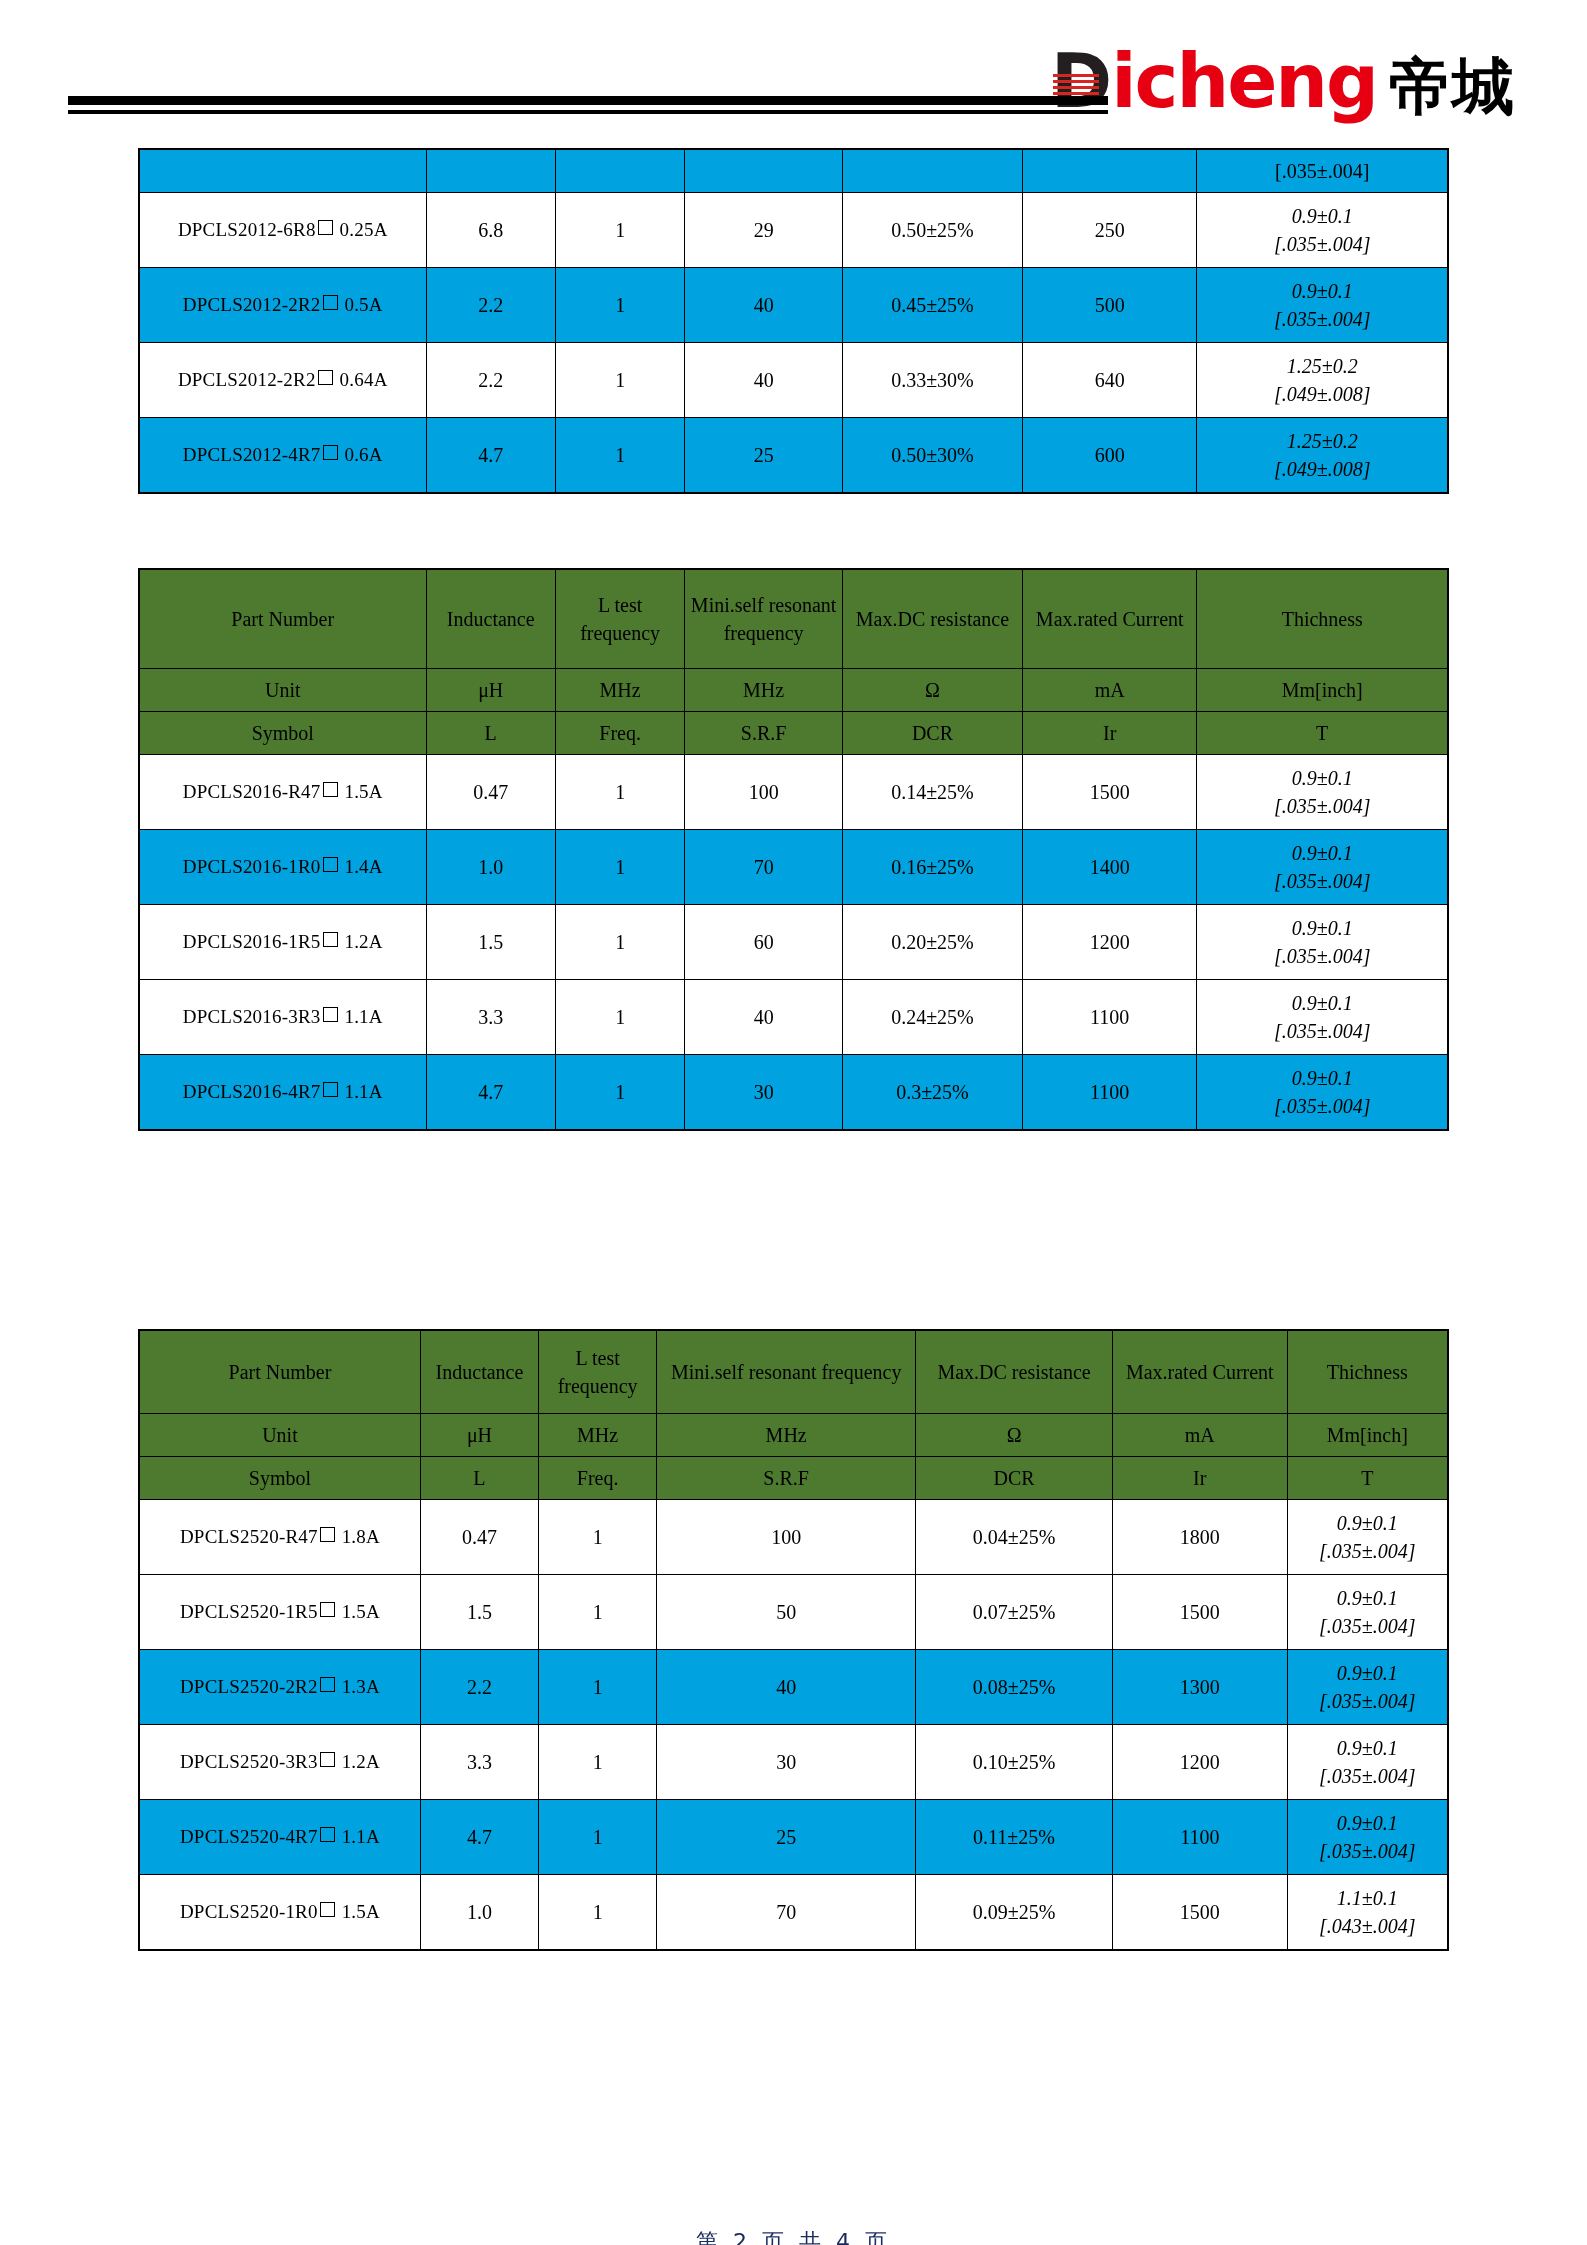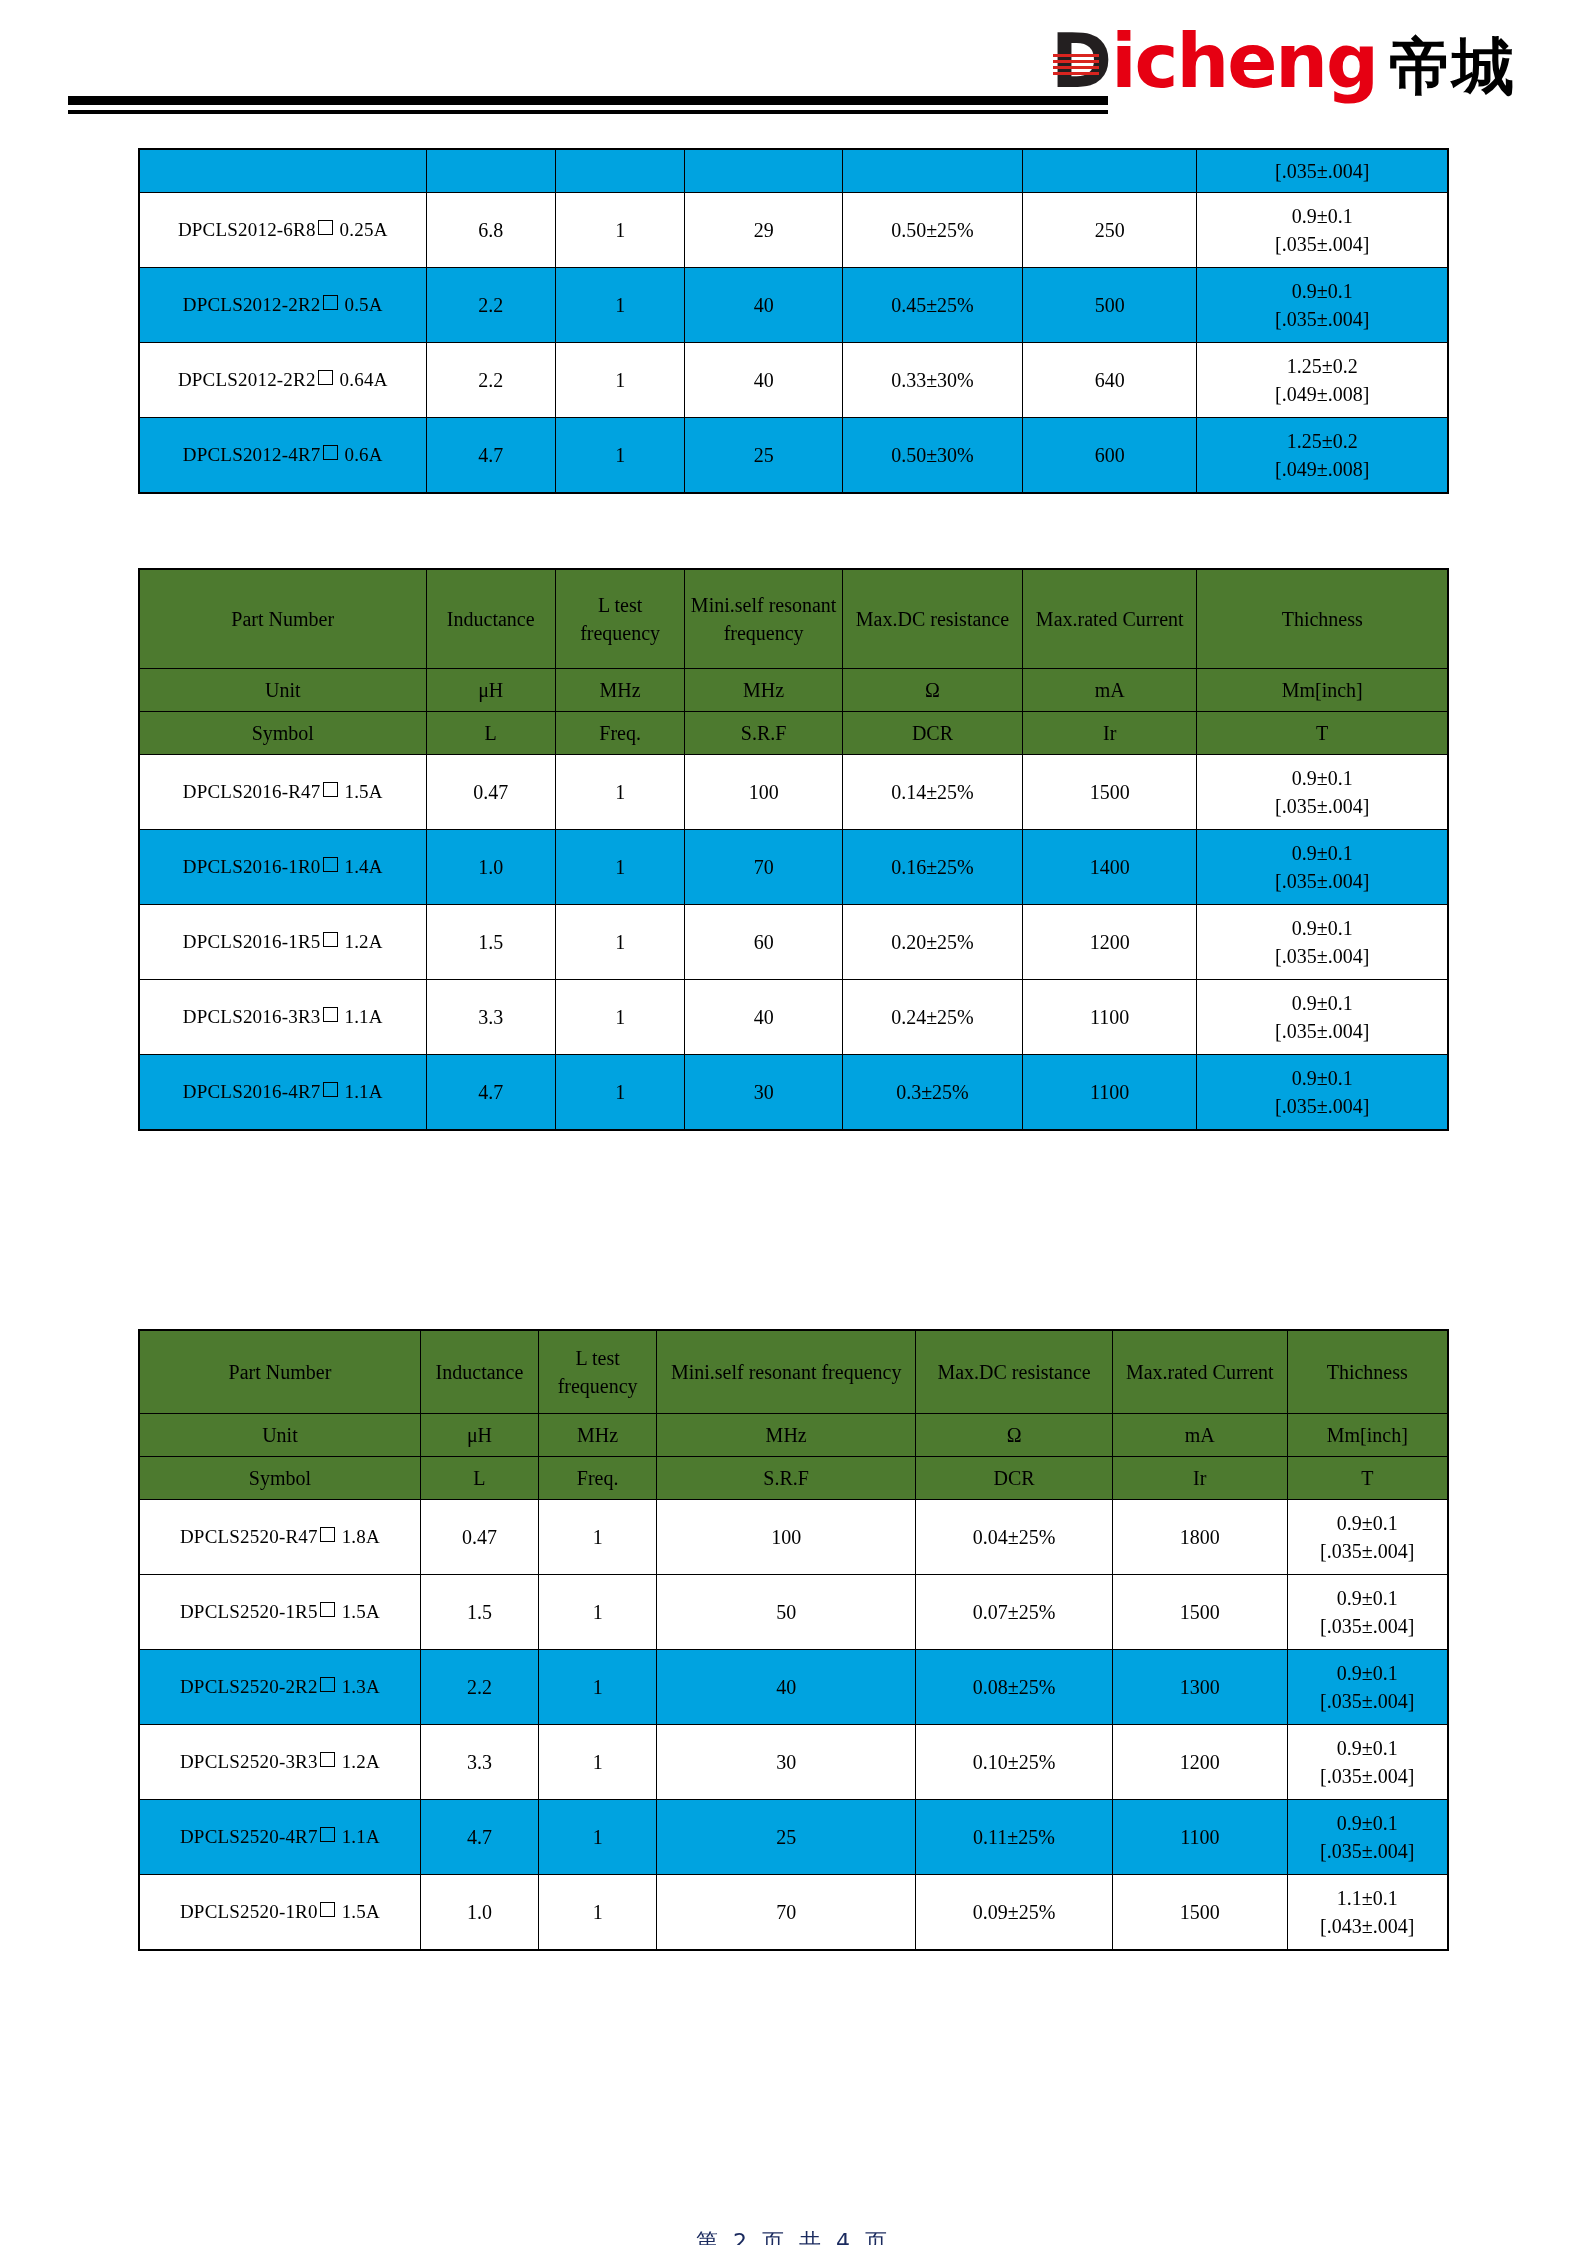--- a/index.html
+++ b/index.html
@@ -27,21 +27,21 @@
   .page-header {
     position: absolute;
     left: 0;
     top: 0;
     width: 1587px;
     height: 132px;
   }
   .logo-block {
     position: absolute;
     right: 72px;
-    top: 24px;
+    top: 44px;
     display: flex;
     align-items: flex-end;
     line-height: 1;
     text-align: right;
   }
   .logo-mark {
     position: relative;
     display: inline-block;
     font-size: 74px;
     font-weight: bold;
@@ -115,21 +115,21 @@
     letter-spacing: 0.2px;
   }
   .row-white { background: #ffffff; }
   .row-blue  { background: #00a3e0; }
   .hdr       { background: #4d7a2f; }
   .hdr td    { font-size: 20px; }
   .hdr-main td { height: 94px; }
   .hdr-sub td  { height: 38px; }
   .data-row td { height: 70px; }
 
-  .stack { display: block; }
+  .stack { display: block; font-style: italic; }
   .stack span { display: block; }
 
   .sq {
     display: inline-block;
     width: 13px;
     height: 13px;
     border: 1.6px solid #000;
     vertical-align: 1px;
     margin: 0 2px;
   }

